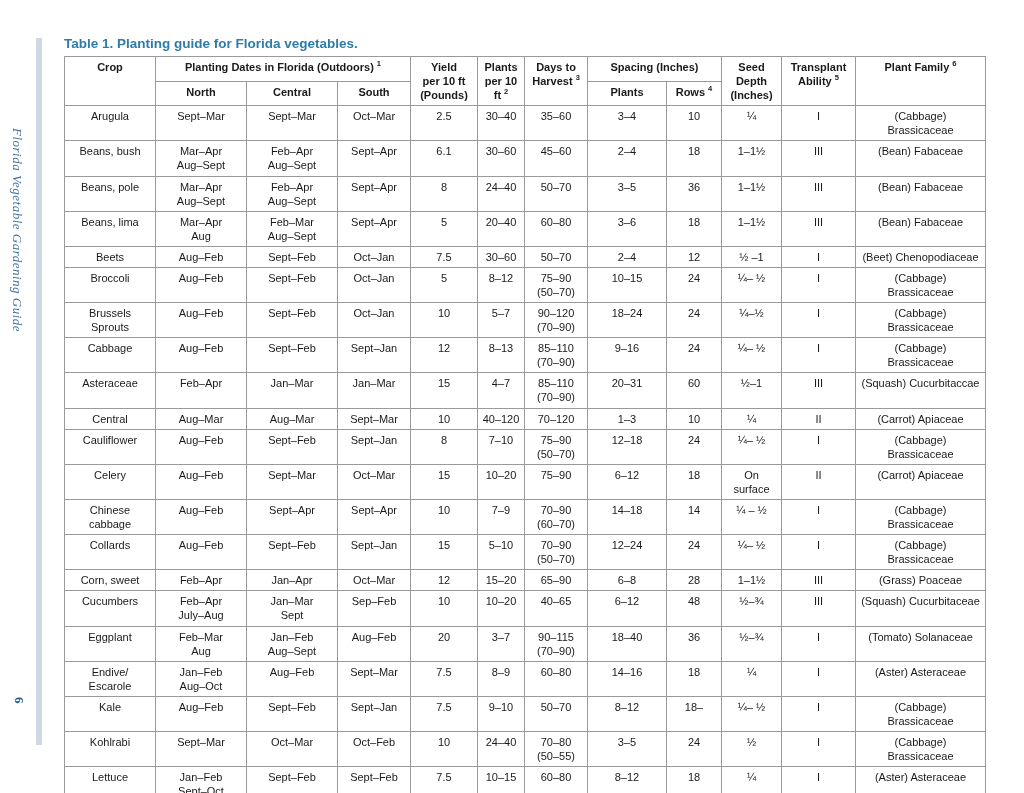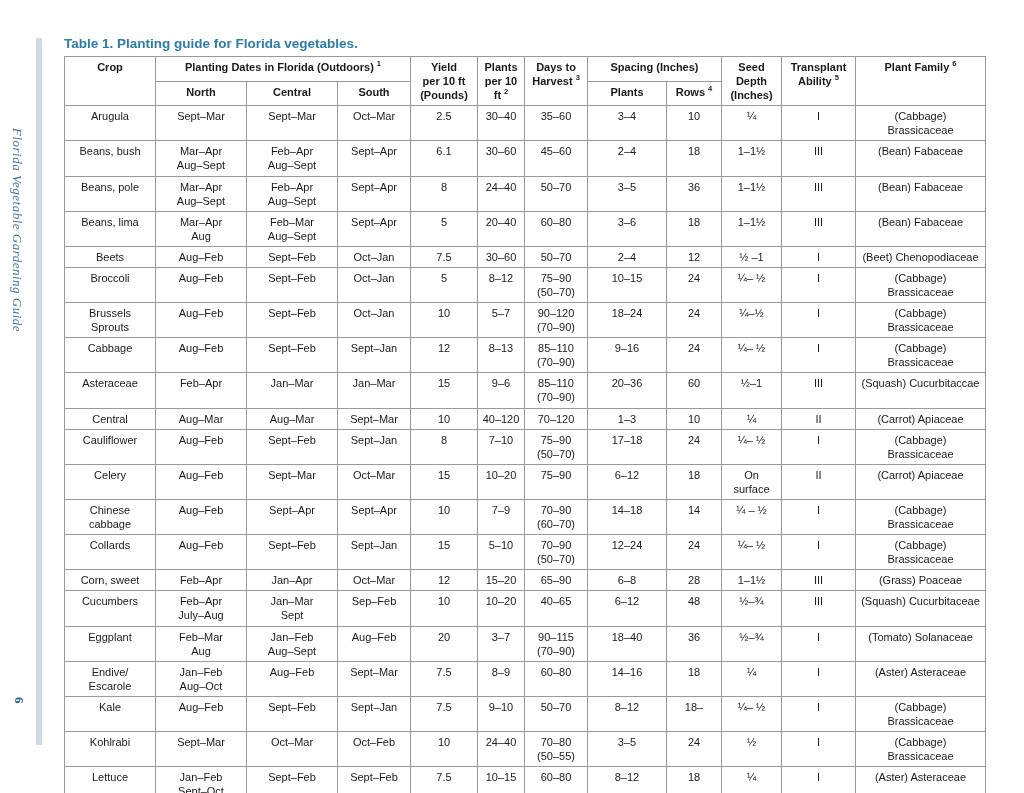--- a/index.html
+++ b/index.html
@@ -223,24 +223,24 @@
     <td>¼– ½</td>
     <td>I</td>
     <td>(Cabbage) Brassicaceae</td>
   </tr>
         <tr>
     <td class="c-crop">Asteraceae</td>
     <td>Feb–Apr</td>
     <td>Jan–Mar</td>
     <td>Jan–Mar</td>
     <td>15</td>
-    <td>9–6</td>
+    <td>4–7</td>
     <td>85–110
 (70–90)</td>
-    <td>20–36</td>
+    <td>20–31</td>
     <td>60</td>
     <td>½–1</td>
     <td>III</td>
     <td>(Squash) Cucurbitaccae</td>
   </tr>
         <tr>
     <td class="c-crop">Central</td>
     <td>Aug–Mar</td>
     <td>Aug–Mar</td>
     <td>Sept–Mar</td>
@@ -255,21 +255,21 @@
   </tr>
         <tr>
     <td class="c-crop">Cauliflower</td>
     <td>Aug–Feb</td>
     <td>Sept–Feb</td>
     <td>Sept–Jan</td>
     <td>8</td>
     <td>7–10</td>
     <td>75–90
 (50–70)</td>
-    <td>17–18</td>
+    <td>12–18</td>
     <td>24</td>
     <td>¼– ½</td>
     <td>I</td>
     <td>(Cabbage) Brassicaceae</td>
   </tr>
         <tr>
     <td class="c-crop">Celery</td>
     <td>Aug–Feb</td>
     <td>Sept–Mar</td>
     <td>Oct–Mar</td>

